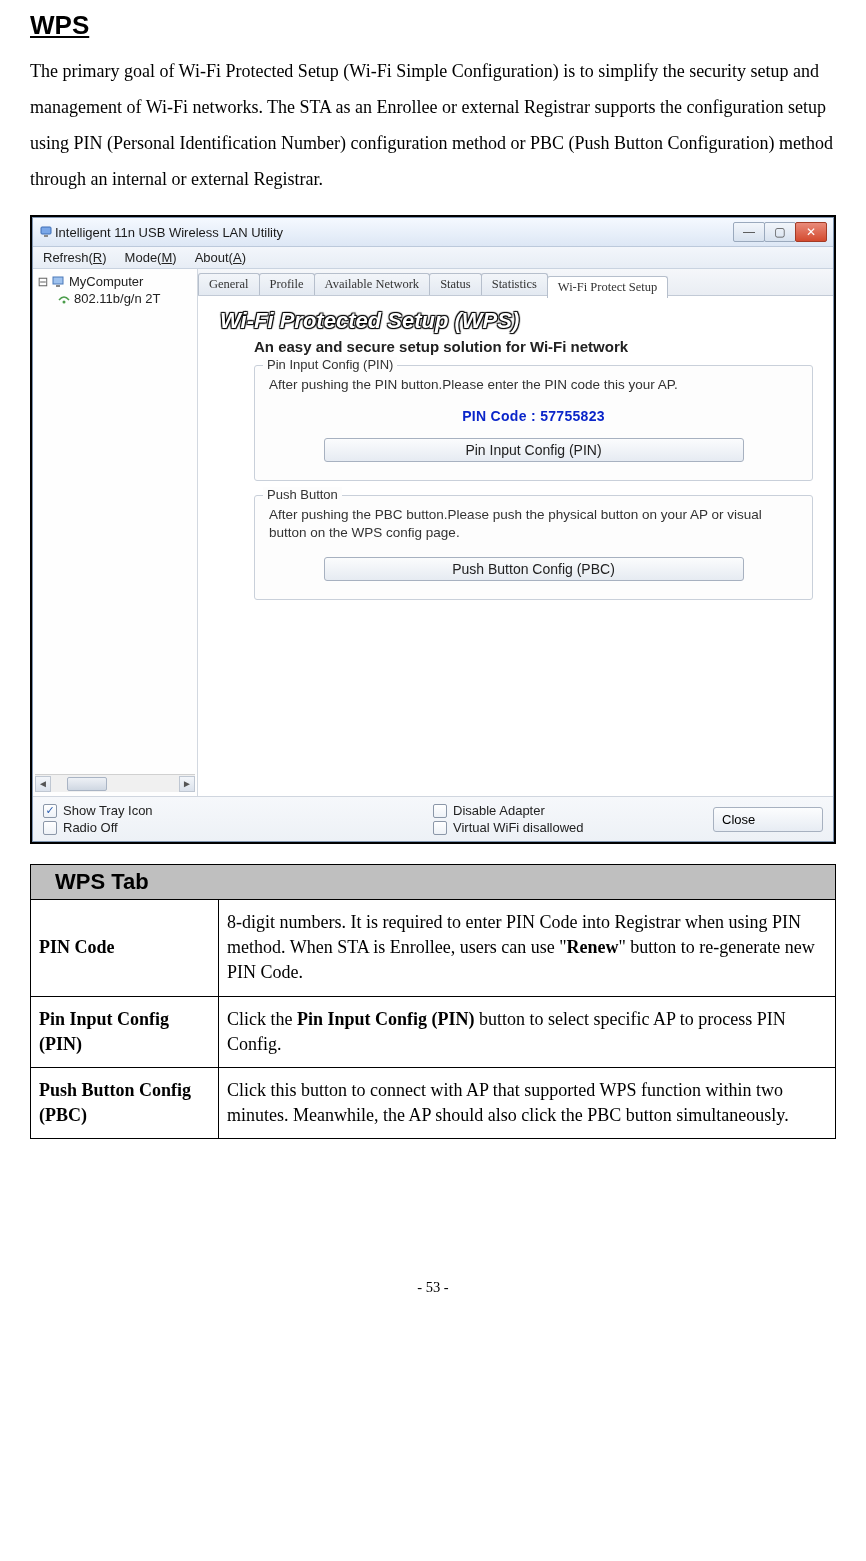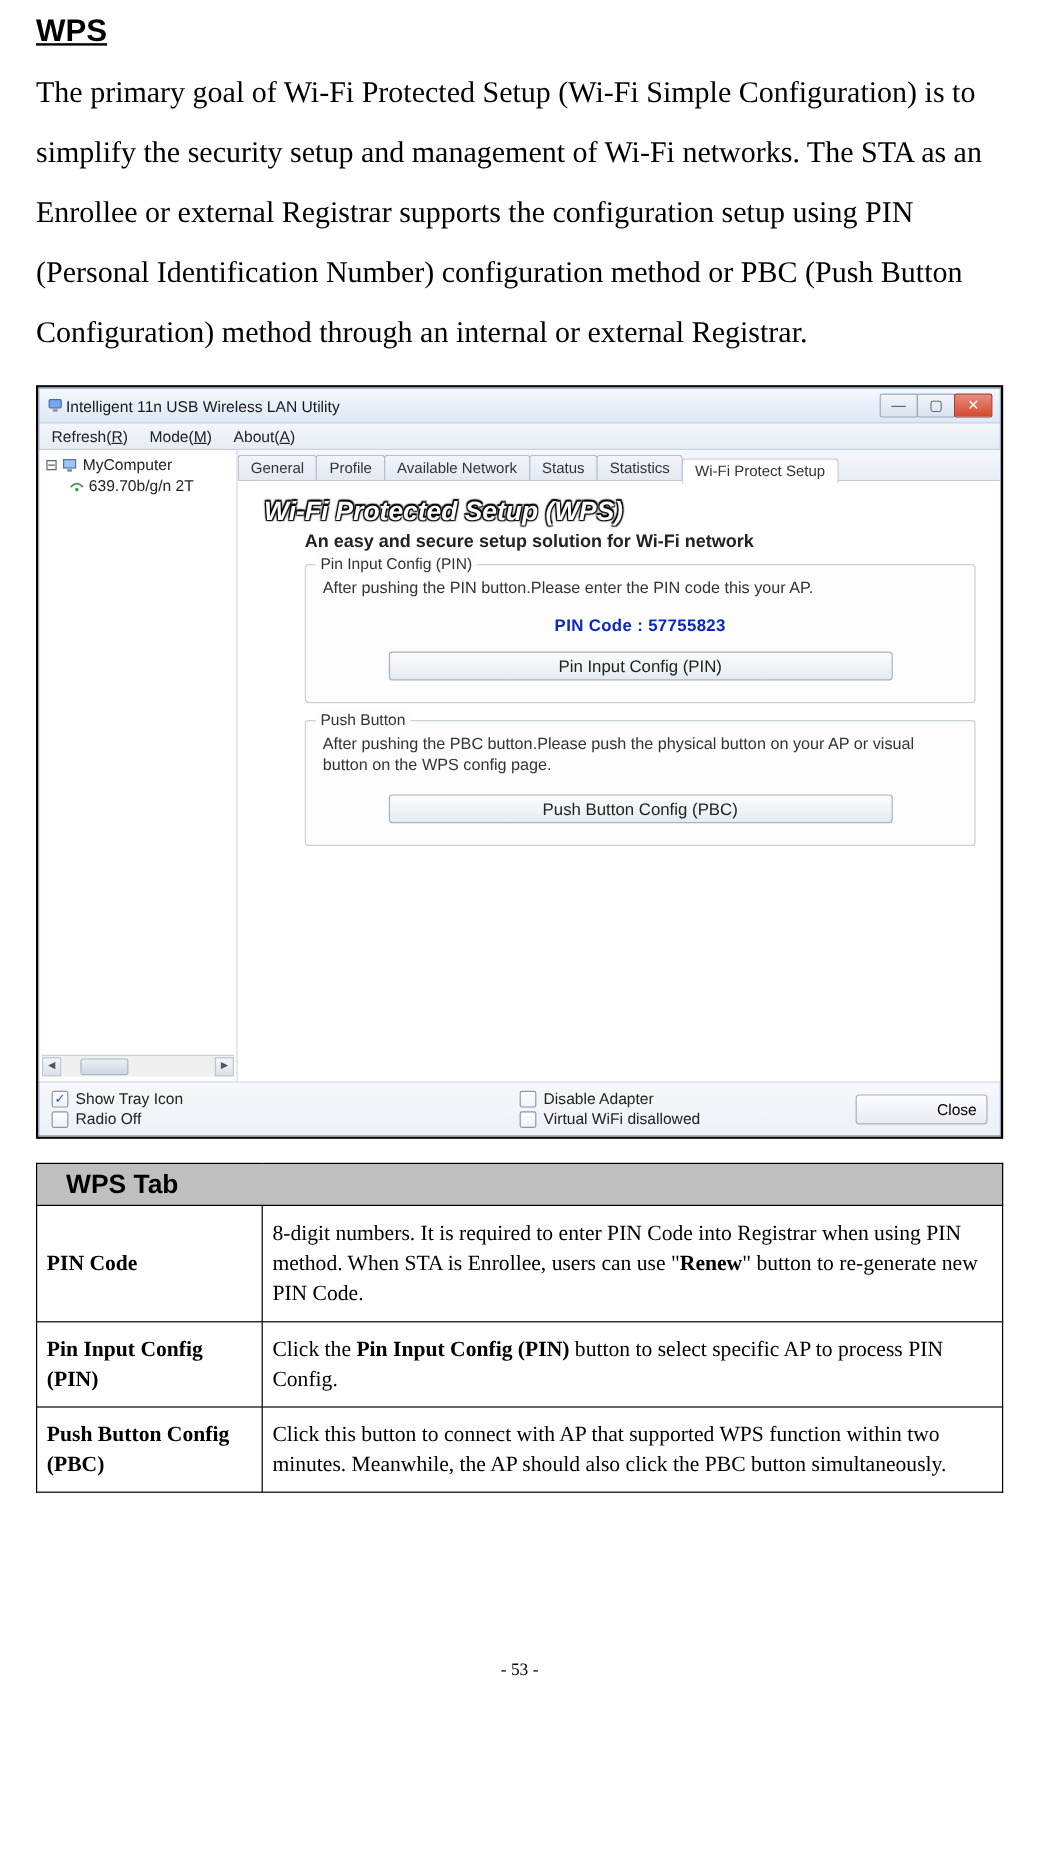--- a/index.html
+++ b/index.html
@@ -11,21 +11,21 @@
       padding: 10px 30px;
     }
     .heading {
       font-family: Arial, sans-serif;
       font-weight: bold;
       font-size: 26px;
       text-decoration: underline;
       margin-bottom: 12px;
     }
     .intro {
-      font-size: 25px;
+      font-size: 18px;
       line-height: 2.0;
       margin-bottom: 18px;
     }
     
     .win-wrap {
       border: 2px solid #000;
       background: #fff;
       margin-bottom: 20px;
     }
     .win {
@@ -105,20 +105,21 @@
       background: linear-gradient(#f3f6fa,#dbe2ec);
       display: flex; align-items: center; justify-content: center;
       font-size: 10px; color: #555;
     }
     .main { flex: 1; background: #fdfdfd; }
     .tabs {
       display: flex;
       background: linear-gradient(#f5f7fa,#e9edf3);
       border-bottom: 1px solid #c2cad6;
       padding-top: 4px;
+      font-family: Liberation Serif, serif;
     }
     .tab {
       padding: 3px 10px;
       font-size: 12.5px;
       border: 1px solid #b6bfcc;
       border-bottom: none;
       background: linear-gradient(#f2f5f9,#e3e9f1);
       margin-right: -1px;
       border-radius: 3px 3px 0 0;
       color: #333;
@@ -215,21 +216,21 @@
       font-size: 11px; color: #2a5db0;
     }
     .close-btn {
       grid-row: span 2;
       width: 100%;
       padding: 4px 8px;
       background: linear-gradient(#fcfdfe,#e7ecf3);
       border: 1px solid #a7b1c0;
       border-radius: 3px;
       font-size: 13px;
-      text-align: right;
+      text-align: left;
     }
     
     table.ref {
       width: 100%;
       border-collapse: collapse;
       font-size: 18px;
     }
     table.ref th.header {
       background: #bfbfbf;
       font-family: Arial, sans-serif;
@@ -296,21 +297,21 @@
             </span>
             <span>MyComputer</span>
           </div>
           <div class="tree-row" style="padding-left:22px;">
             <span class="tree-icon">
               <svg width="14" height="14" viewBox="0 0 14 14">
                   <path d="M2 8 Q7 2 12 8" fill="none" stroke="#4a9c4a" stroke-width="1.5"></path>
                   <circle cx="7" cy="10" r="1.5" fill="#4a9c4a"></circle>
                 </svg>
             </span>
-            <span>639.70b/g/n 2T</span>
+            <span>802.11b/g/n 2T</span>
           </div>
         </div>
         <div class="hscroll">
           <div class="arrow">◄</div>
           <div class="thumb"></div>
           <div class="arrow" style="margin-left:auto">►</div>
         </div>
       </div>
       <div class="main">
         <div class="tabs">

